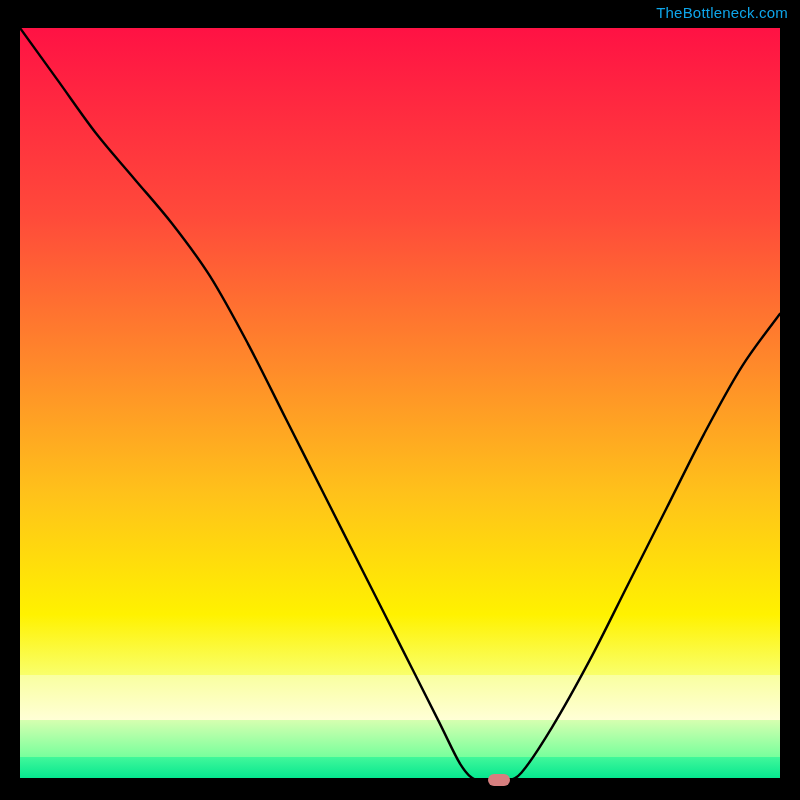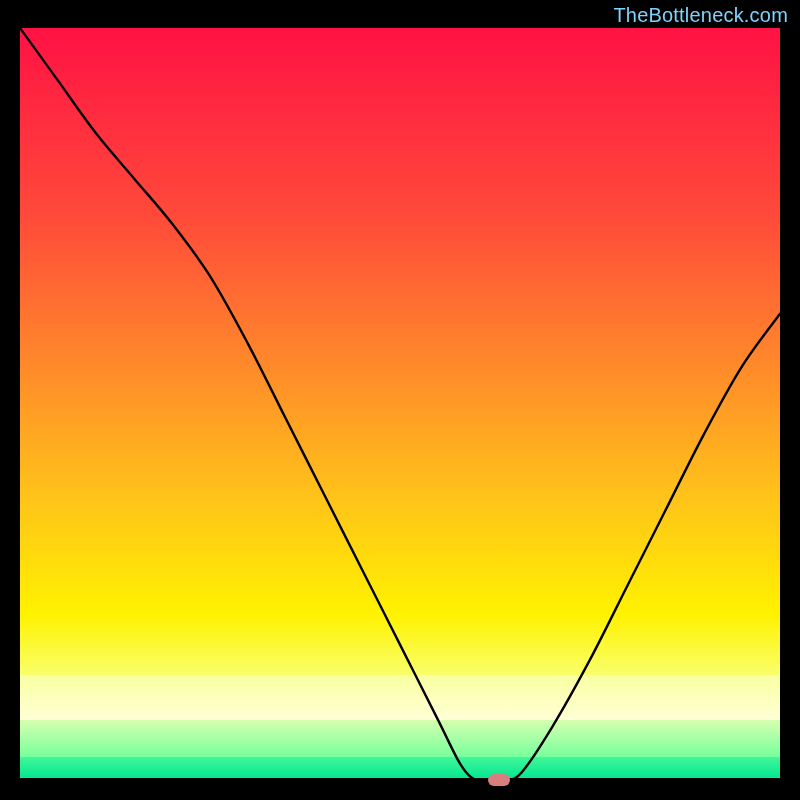--- a/index.html
+++ b/index.html
@@ -14,22 +14,22 @@
   .chart-container {
     position: relative;
     width: 800px;
     height: 800px;
     background: #000;
   }
   .attribution {
     position: absolute;
     top: 4px;
     right: 12px;
-    color: #7dd3fc;
-    font-size: 20px;
+    color: #0ea5e9;
+    font-size: 15px;
     font-weight: 400;
     letter-spacing: 0.2px;
     z-index: 10;
   }
   .plot-frame {
     position: absolute;
     left: 20px;
     top: 28px;
     width: 760px;
     height: 752px;

